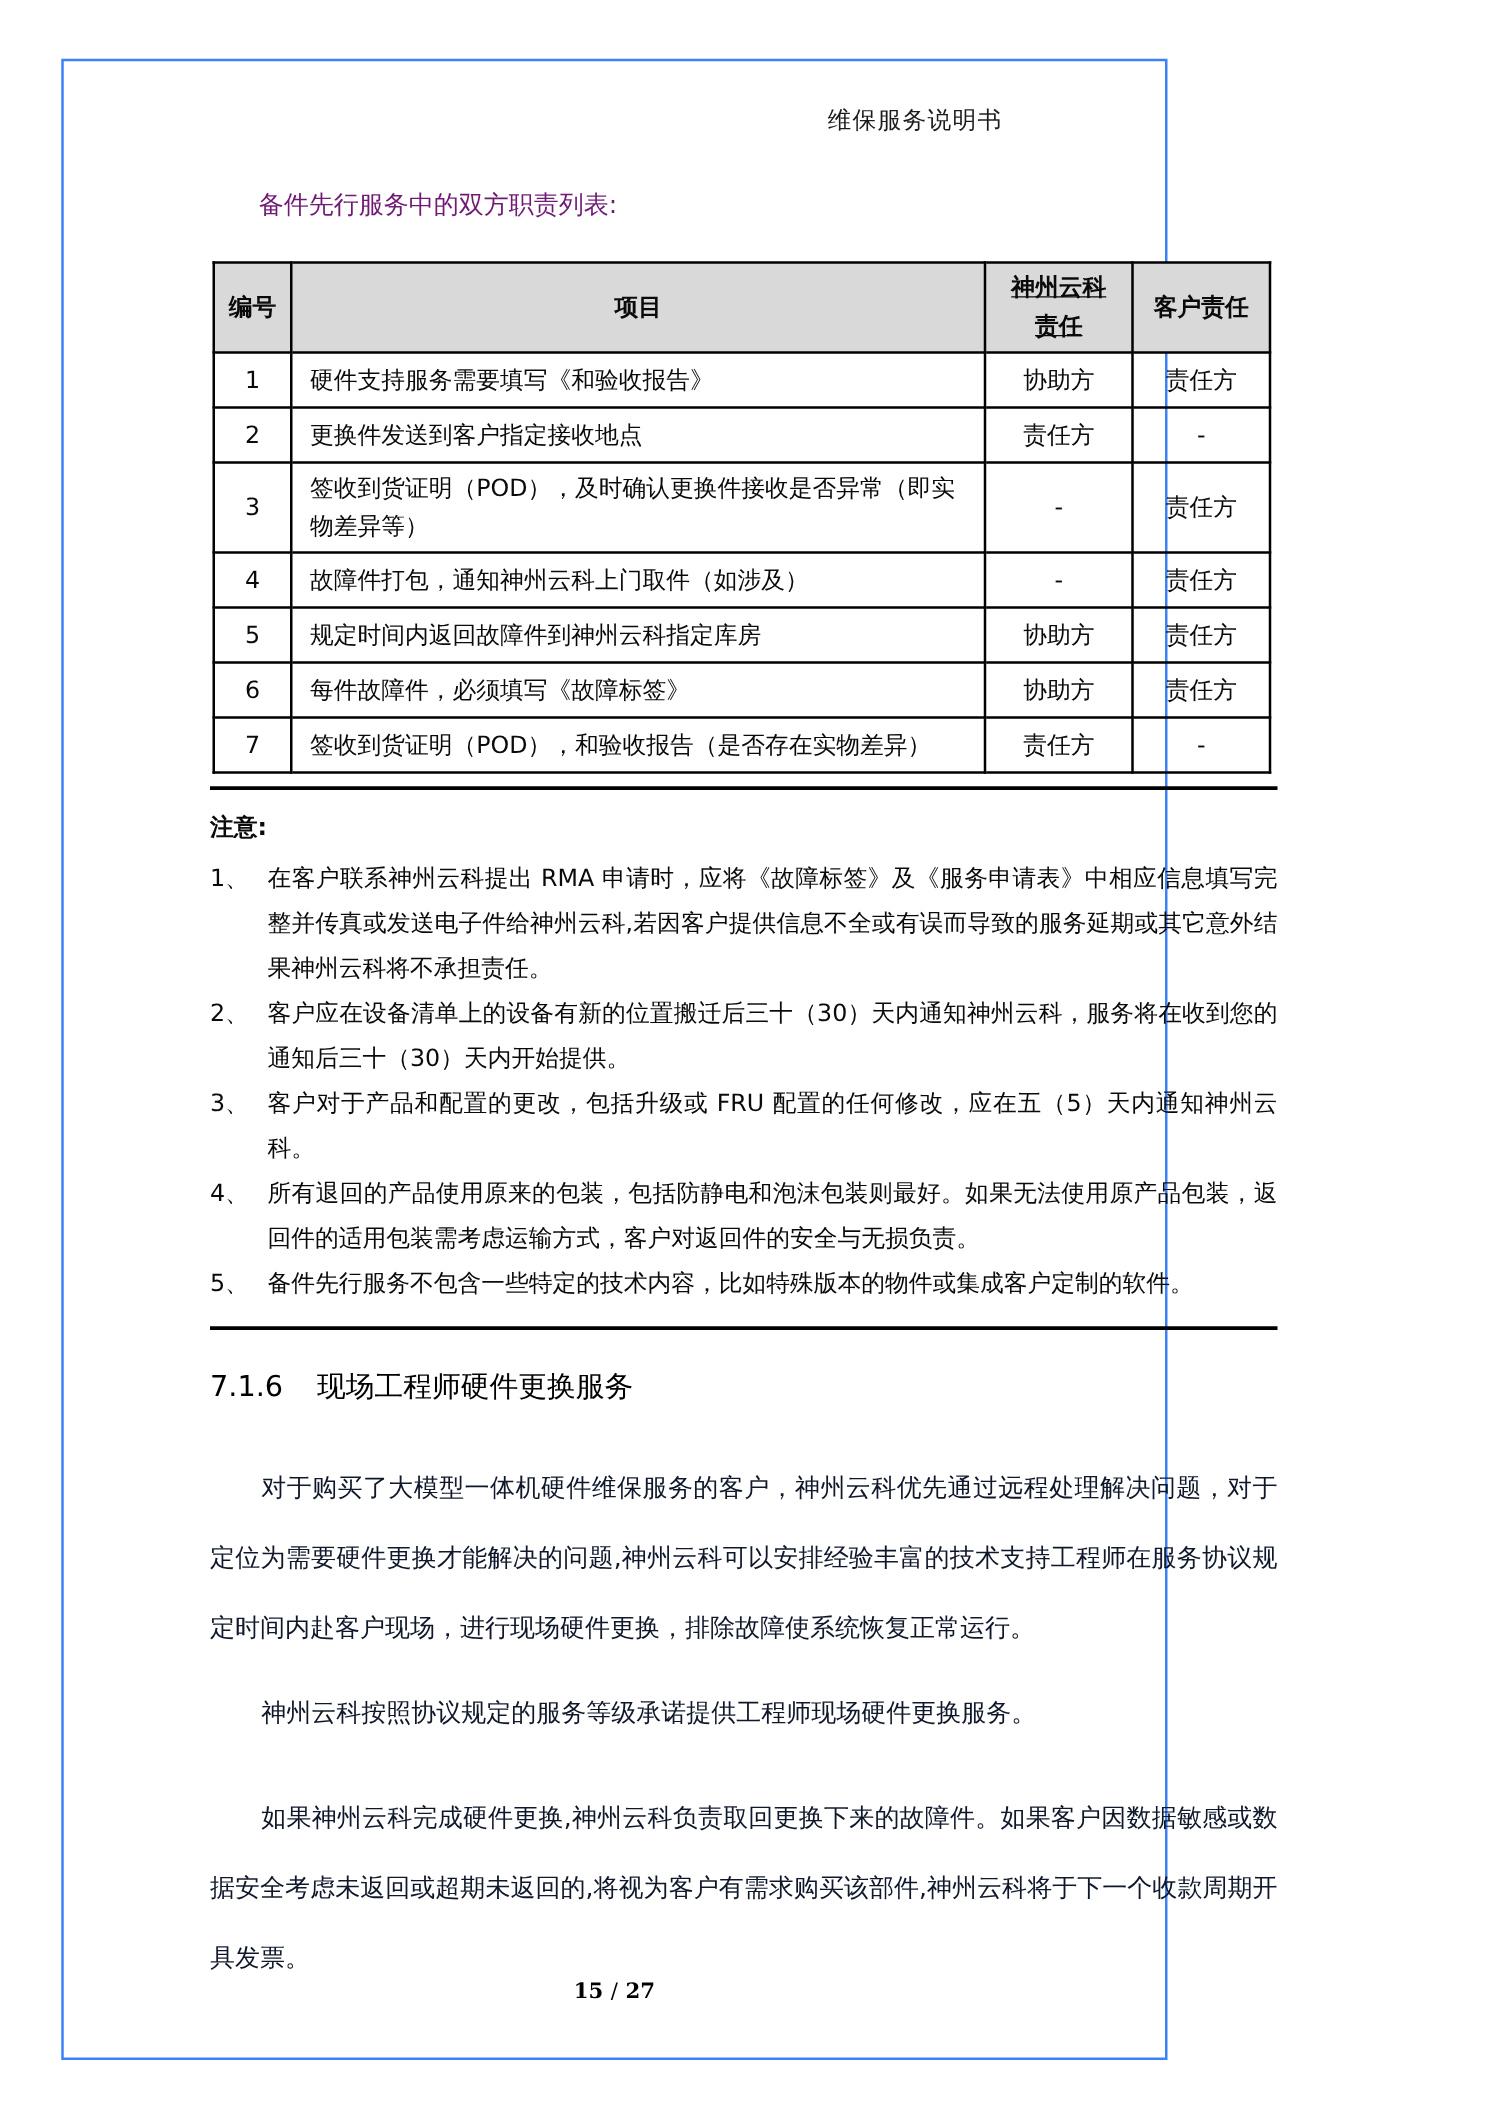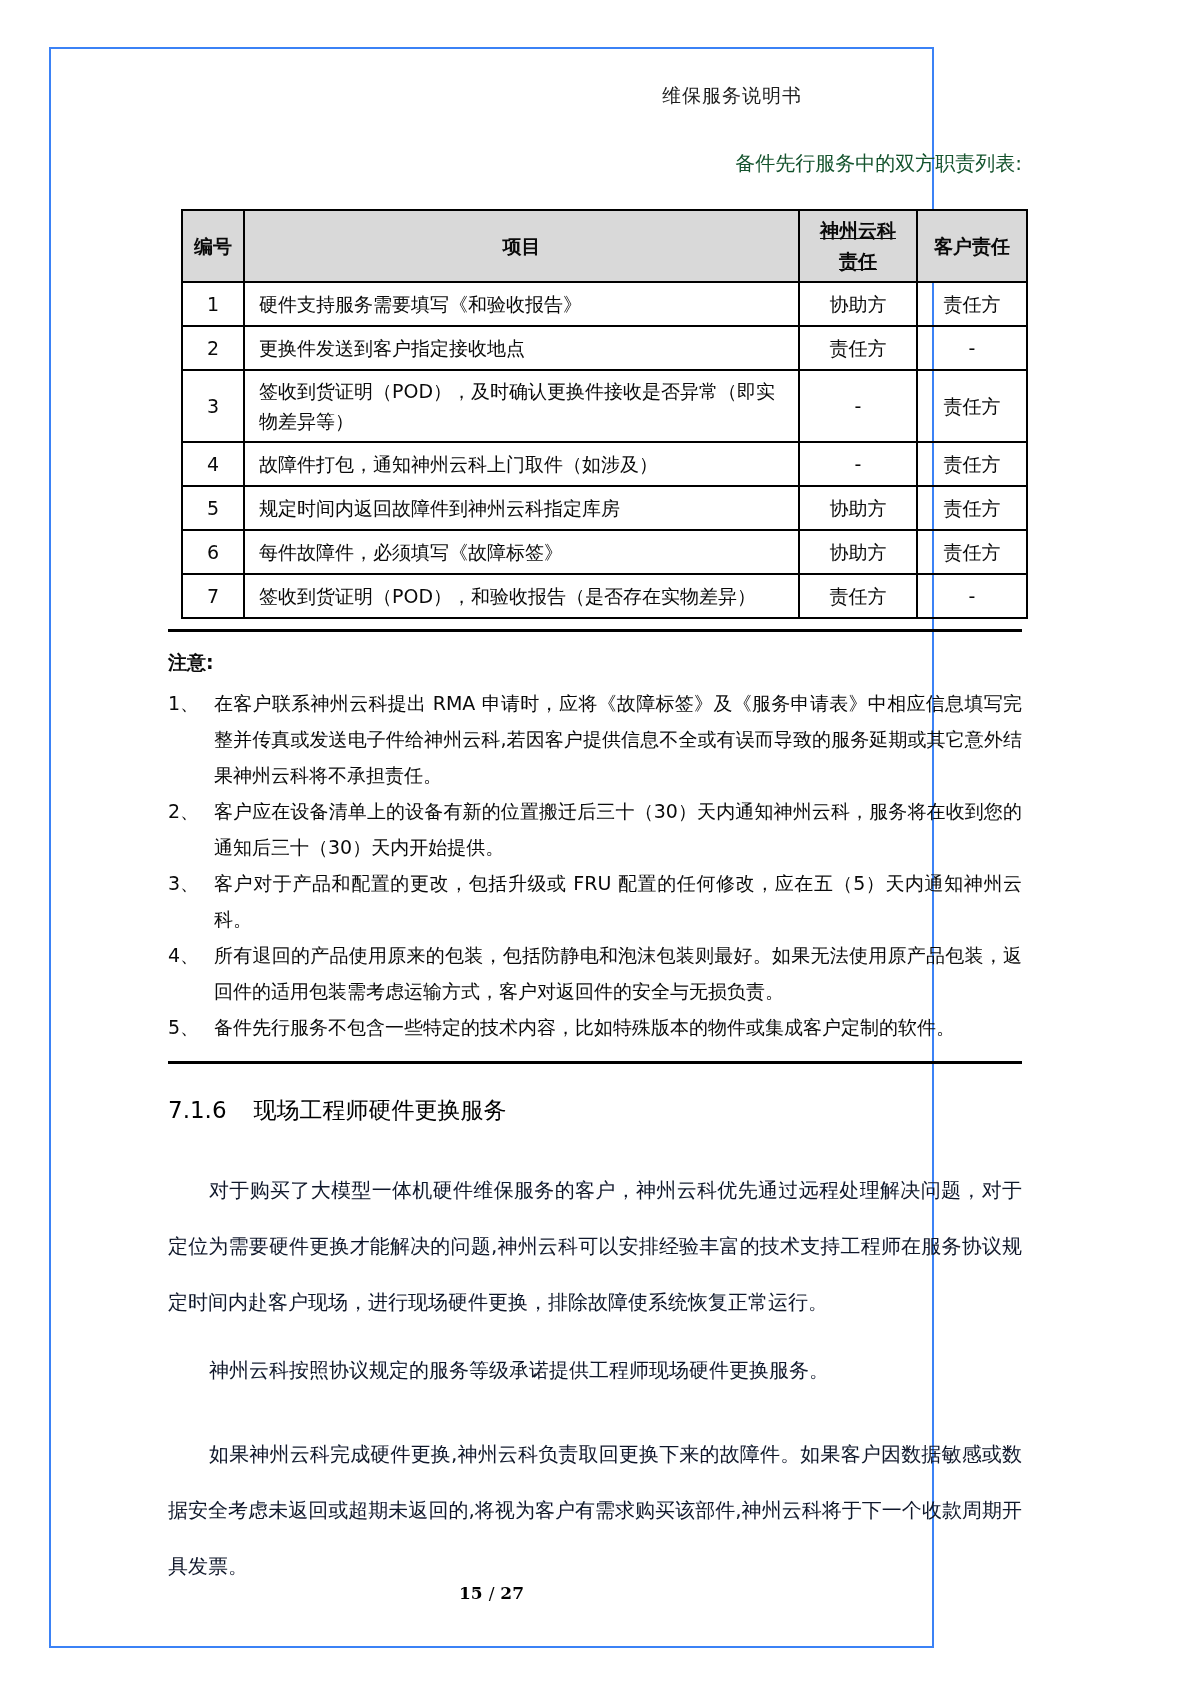--- a/index.html
+++ b/index.html
@@ -28,26 +28,25 @@
   }
   .content {
     position: absolute;
     left: 117px; top: 100px;
     width: 854px;
   }
   .intro {
     margin: 0 0 32px 39px;
     font-size: 20px;
     line-height: 28px;
-    color: #14532d;
-    text-align: right;
+    color: #701a75;
   }
   table.resp {
     border-collapse: collapse;
-    margin-left: 13px;
+    margin-left: 2px;
     width: 845px;
     table-layout: fixed;
   }
   table.resp th, table.resp td {
     border: 2px solid #000;
     font-size: 19px;
     vertical-align: middle;
   }
   table.resp th {
     background: #d9d9d9;

